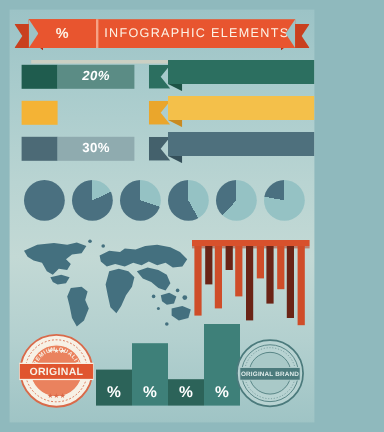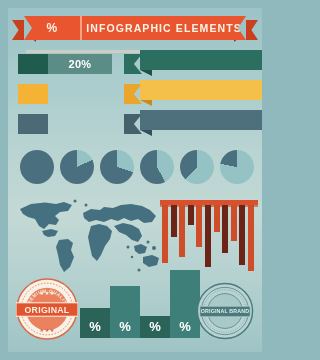--- a/index.html
+++ b/index.html
@@ -39,21 +39,21 @@
   }
   .rb-pct{
     width:58px;height:24px;background:#e8552f;
     display:flex;align-items:center;justify-content:center;
     color:#fdf3e6;font-size:12px;font-weight:bold;letter-spacing:.5px;
     border-right:2px solid #f6a286;
     box-sizing:border-box;
   }
   .rb-title{
     flex:1;display:flex;align-items:center;justify-content:center;
-    color:#fdf3e6;font-size:10.5px;font-weight:bold;letter-spacing:1.1px;
+    color:#fdf3e6;font-size:10.5px;font-weight:normal;letter-spacing:1.1px;
     white-space:nowrap;
   }
   .rb-notch{position:absolute;top:2px;width:8px;height:24px;background:#9cc3c6;}
   .rb-notch.l{left:16px;clip-path:polygon(0 0,100% 50%,0 100%);}
   .rb-notch.r{right:16px;clip-path:polygon(100% 0,0 50%,100% 100%);}
   .rb-rule{position:absolute;left:18px;top:42px;width:218px;height:3px;background:#d8d2c0;opacity:.75;}
 
   
   .pbar{position:absolute;height:20px;}
   .pbar .chip{position:absolute;left:0;top:0;width:30px;height:20px;}
@@ -101,35 +101,36 @@
       <div class="rb-main">
         <div class="rb-pct">%</div>
         <div class="rb-title">INFOGRAPHIC ELEMENTS</div>
       </div>
       <div class="rb-notch l"></div>
       <div class="rb-notch r"></div>
     </div>
     <div class="rb-rule"></div>
 
     <div id="pbars">
-        <div class="pbar" style="left: 10px; top: 46px; width: 240px;">
+        <div class="pbar" style="left: 10px; top: 46px; width: 240px; font-style: italic;">
           <div class="chip" style="background: rgb(31, 92, 78);"></div>
           <div class="lbl" style="background: rgb(91, 140, 133);">20%</div>
           <div class="arrow" style="left: 106px; top: 0px; background: rgb(44, 111, 96); clip-path: polygon(0px 0px, 100% 0px, 55% 50%, 100% 100%, 0px 100%);"></div>
           <div class="flag" style="left: 122px; top: -4px; width: 122px; height: 20px; background: rgb(44, 111, 96);"></div>
           <div class="flagfold" style="left: 122px; top: 16px; background: rgb(29, 82, 69); clip-path: polygon(0px 0px, 100% 0px, 100% 100%);"></div>
         </div>
         <div class="pbar" style="left: 10px; top: 76px; width: 240px;">
           <div class="chip" style="background: rgb(244, 179, 53);"></div>
           <div class="arrow" style="left: 106px; top: 0px; background: rgb(234, 166, 44); clip-path: polygon(0px 0px, 100% 0px, 55% 50%, 100% 100%, 0px 100%);"></div>
           <div class="flag" style="left: 122px; top: -4px; width: 122px; height: 20px; background: rgb(244, 192, 74);"></div>
           <div class="flagfold" style="left: 122px; top: 16px; background: rgb(201, 138, 33); clip-path: polygon(0px 0px, 100% 0px, 100% 100%);"></div>
         </div>
         <div class="pbar" style="left: 10px; top: 106px; width: 240px;">
           <div class="chip" style="background: rgb(76, 106, 118);"></div>
+          <div class="lbl" style="background: rgb(143, 171, 175);">30%</div>
           <div class="arrow" style="left: 106px; top: 0px; background: rgb(68, 97, 108); clip-path: polygon(0px 0px, 100% 0px, 55% 50%, 100% 100%, 0px 100%);"></div>
           <div class="flag" style="left: 122px; top: -4px; width: 122px; height: 20px; background: rgb(78, 112, 125);"></div>
           <div class="flagfold" style="left: 122px; top: 16px; background: rgb(53, 80, 90); clip-path: polygon(0px 0px, 100% 0px, 100% 100%);"></div>
         </div>
       </div>
 
     <div id="pies">
         <div class="pie" title="0%" style="left: 12px; top: 142px; width: 34px; height: 34px; background: rgb(74, 112, 128);"></div>
         <div class="pie" title="18%" style="left: 52px; top: 142px; width: 34px; height: 34px; background: conic-gradient(rgb(149, 194, 196) 0deg, rgb(149, 194, 196) 64.8deg, rgb(74, 112, 128) 64.8deg, rgb(74, 112, 128) 360deg);"></div>
         <div class="pie" title="30%" style="left: 92px; top: 142px; width: 34px; height: 34px; background: conic-gradient(rgb(149, 194, 196) 0deg, rgb(149, 194, 196) 108deg, rgb(74, 112, 128) 108deg, rgb(74, 112, 128) 360deg);"></div>

